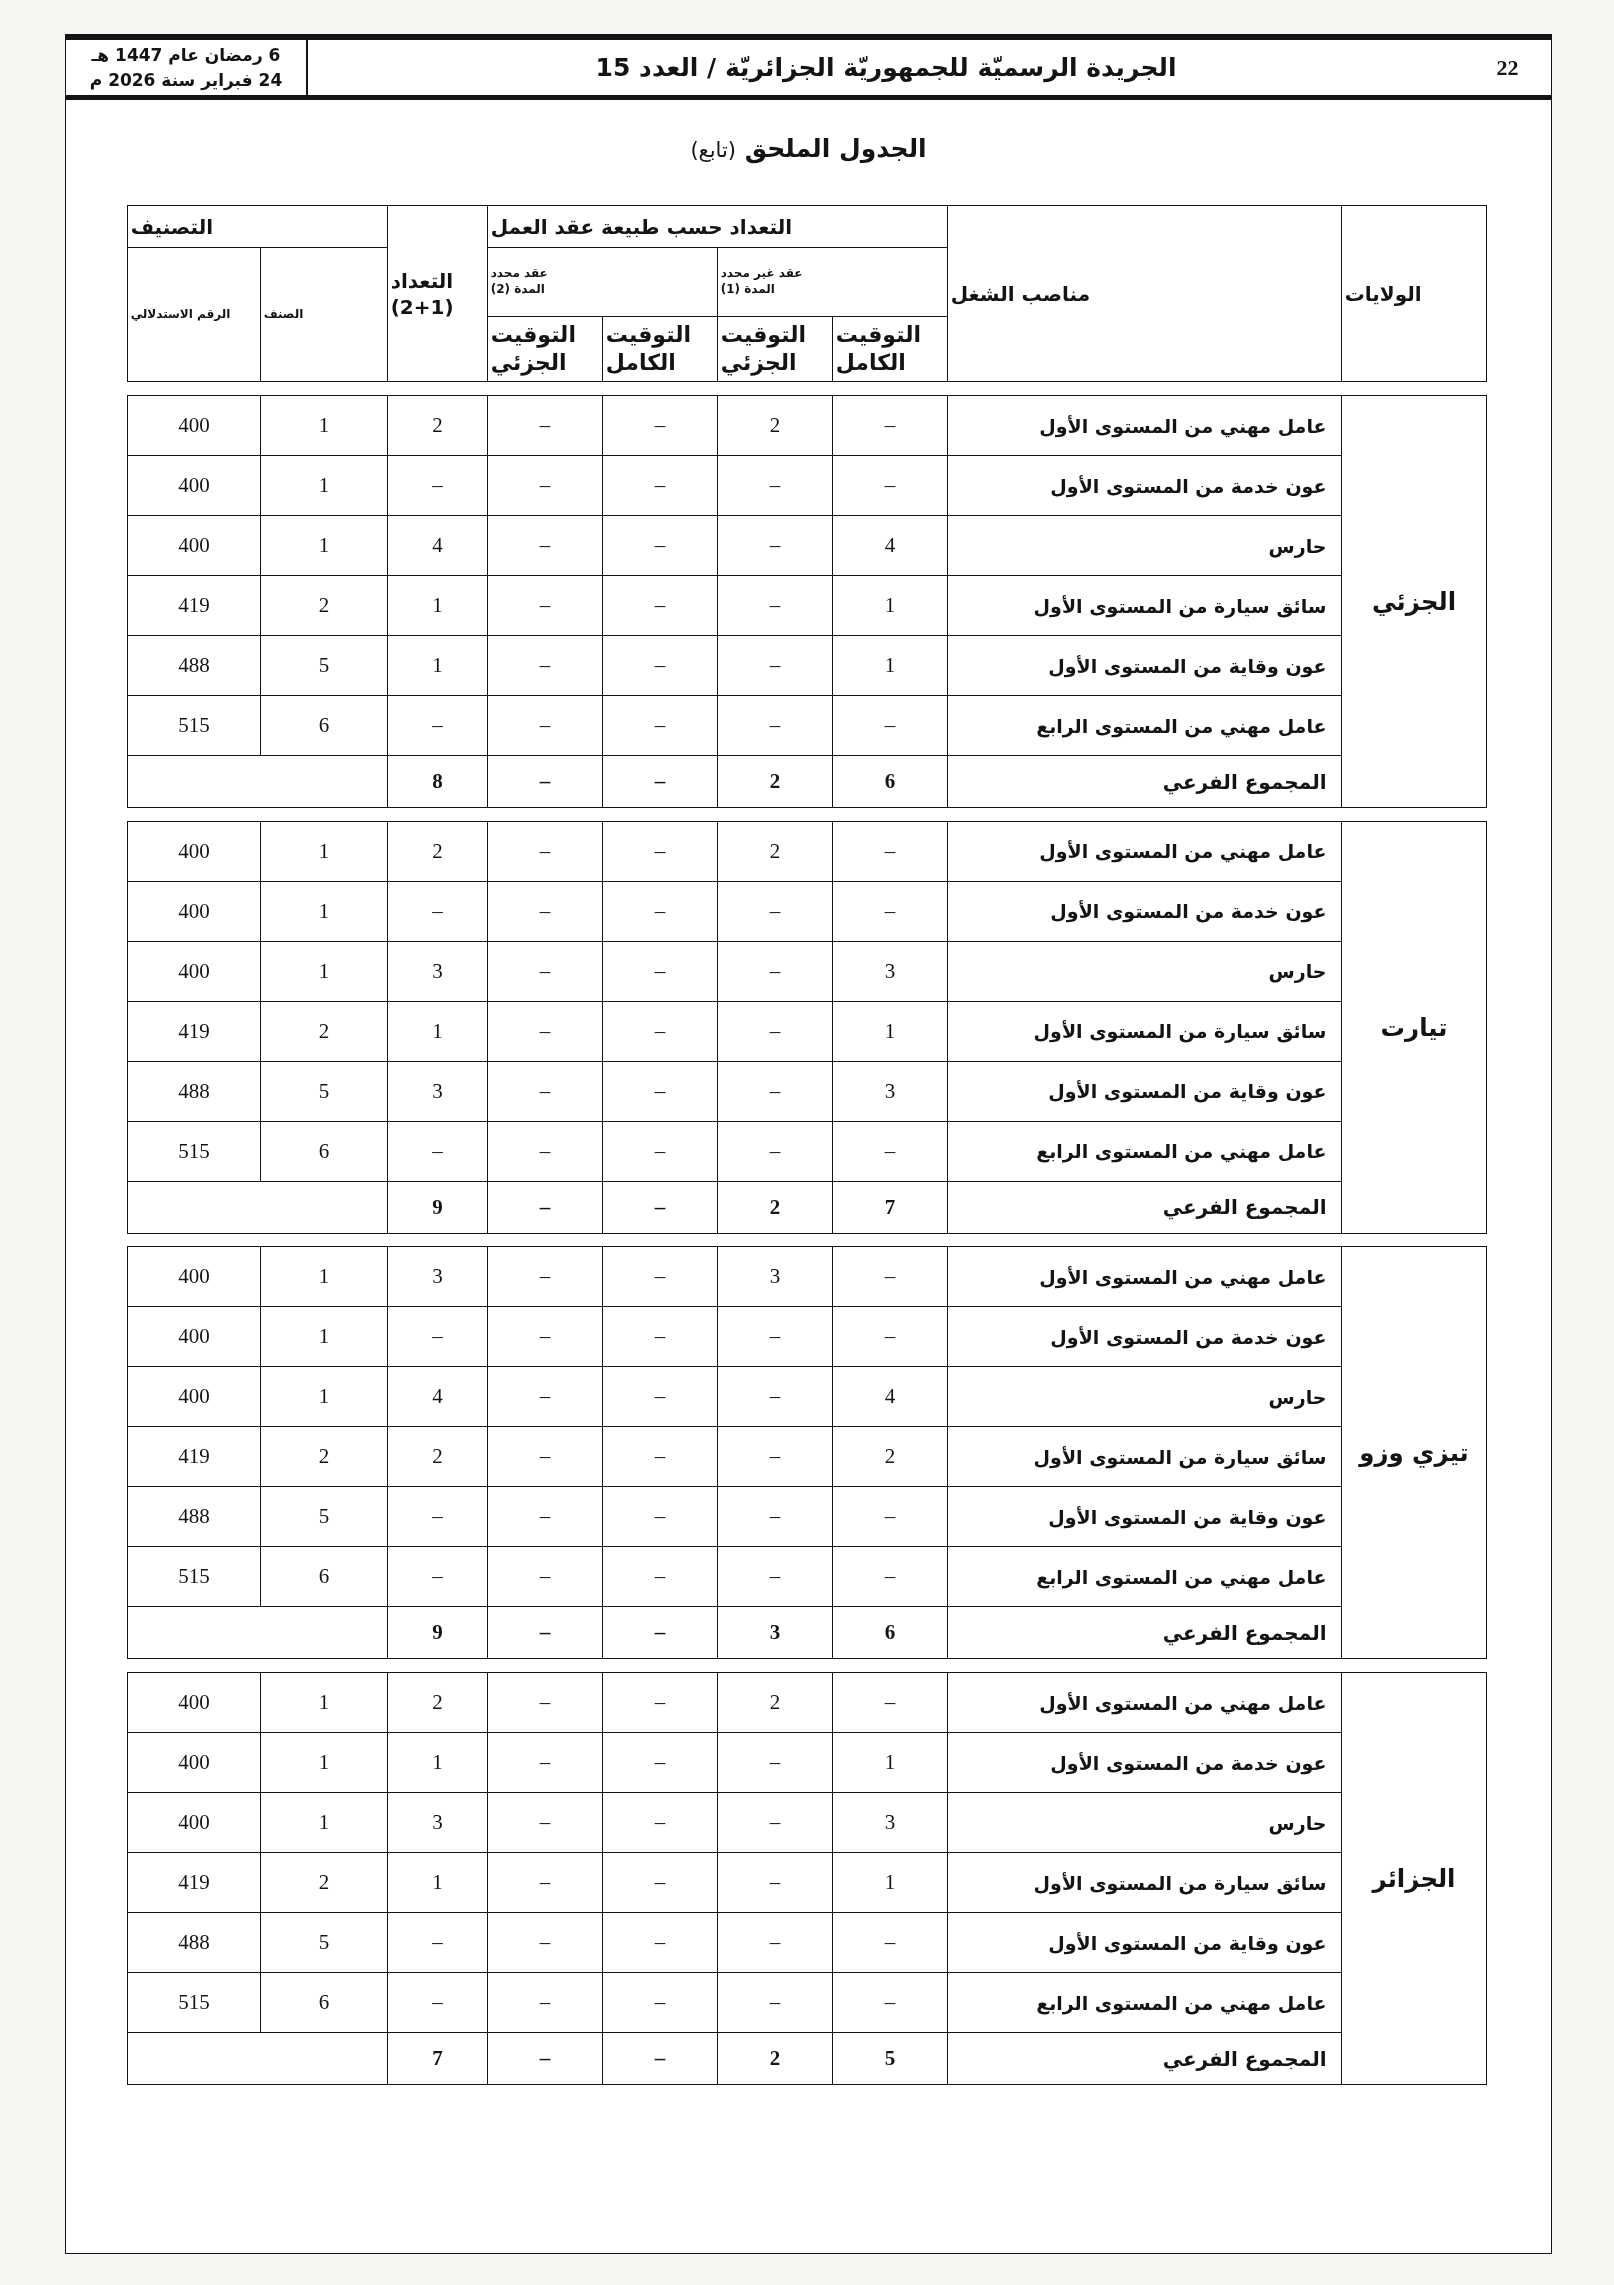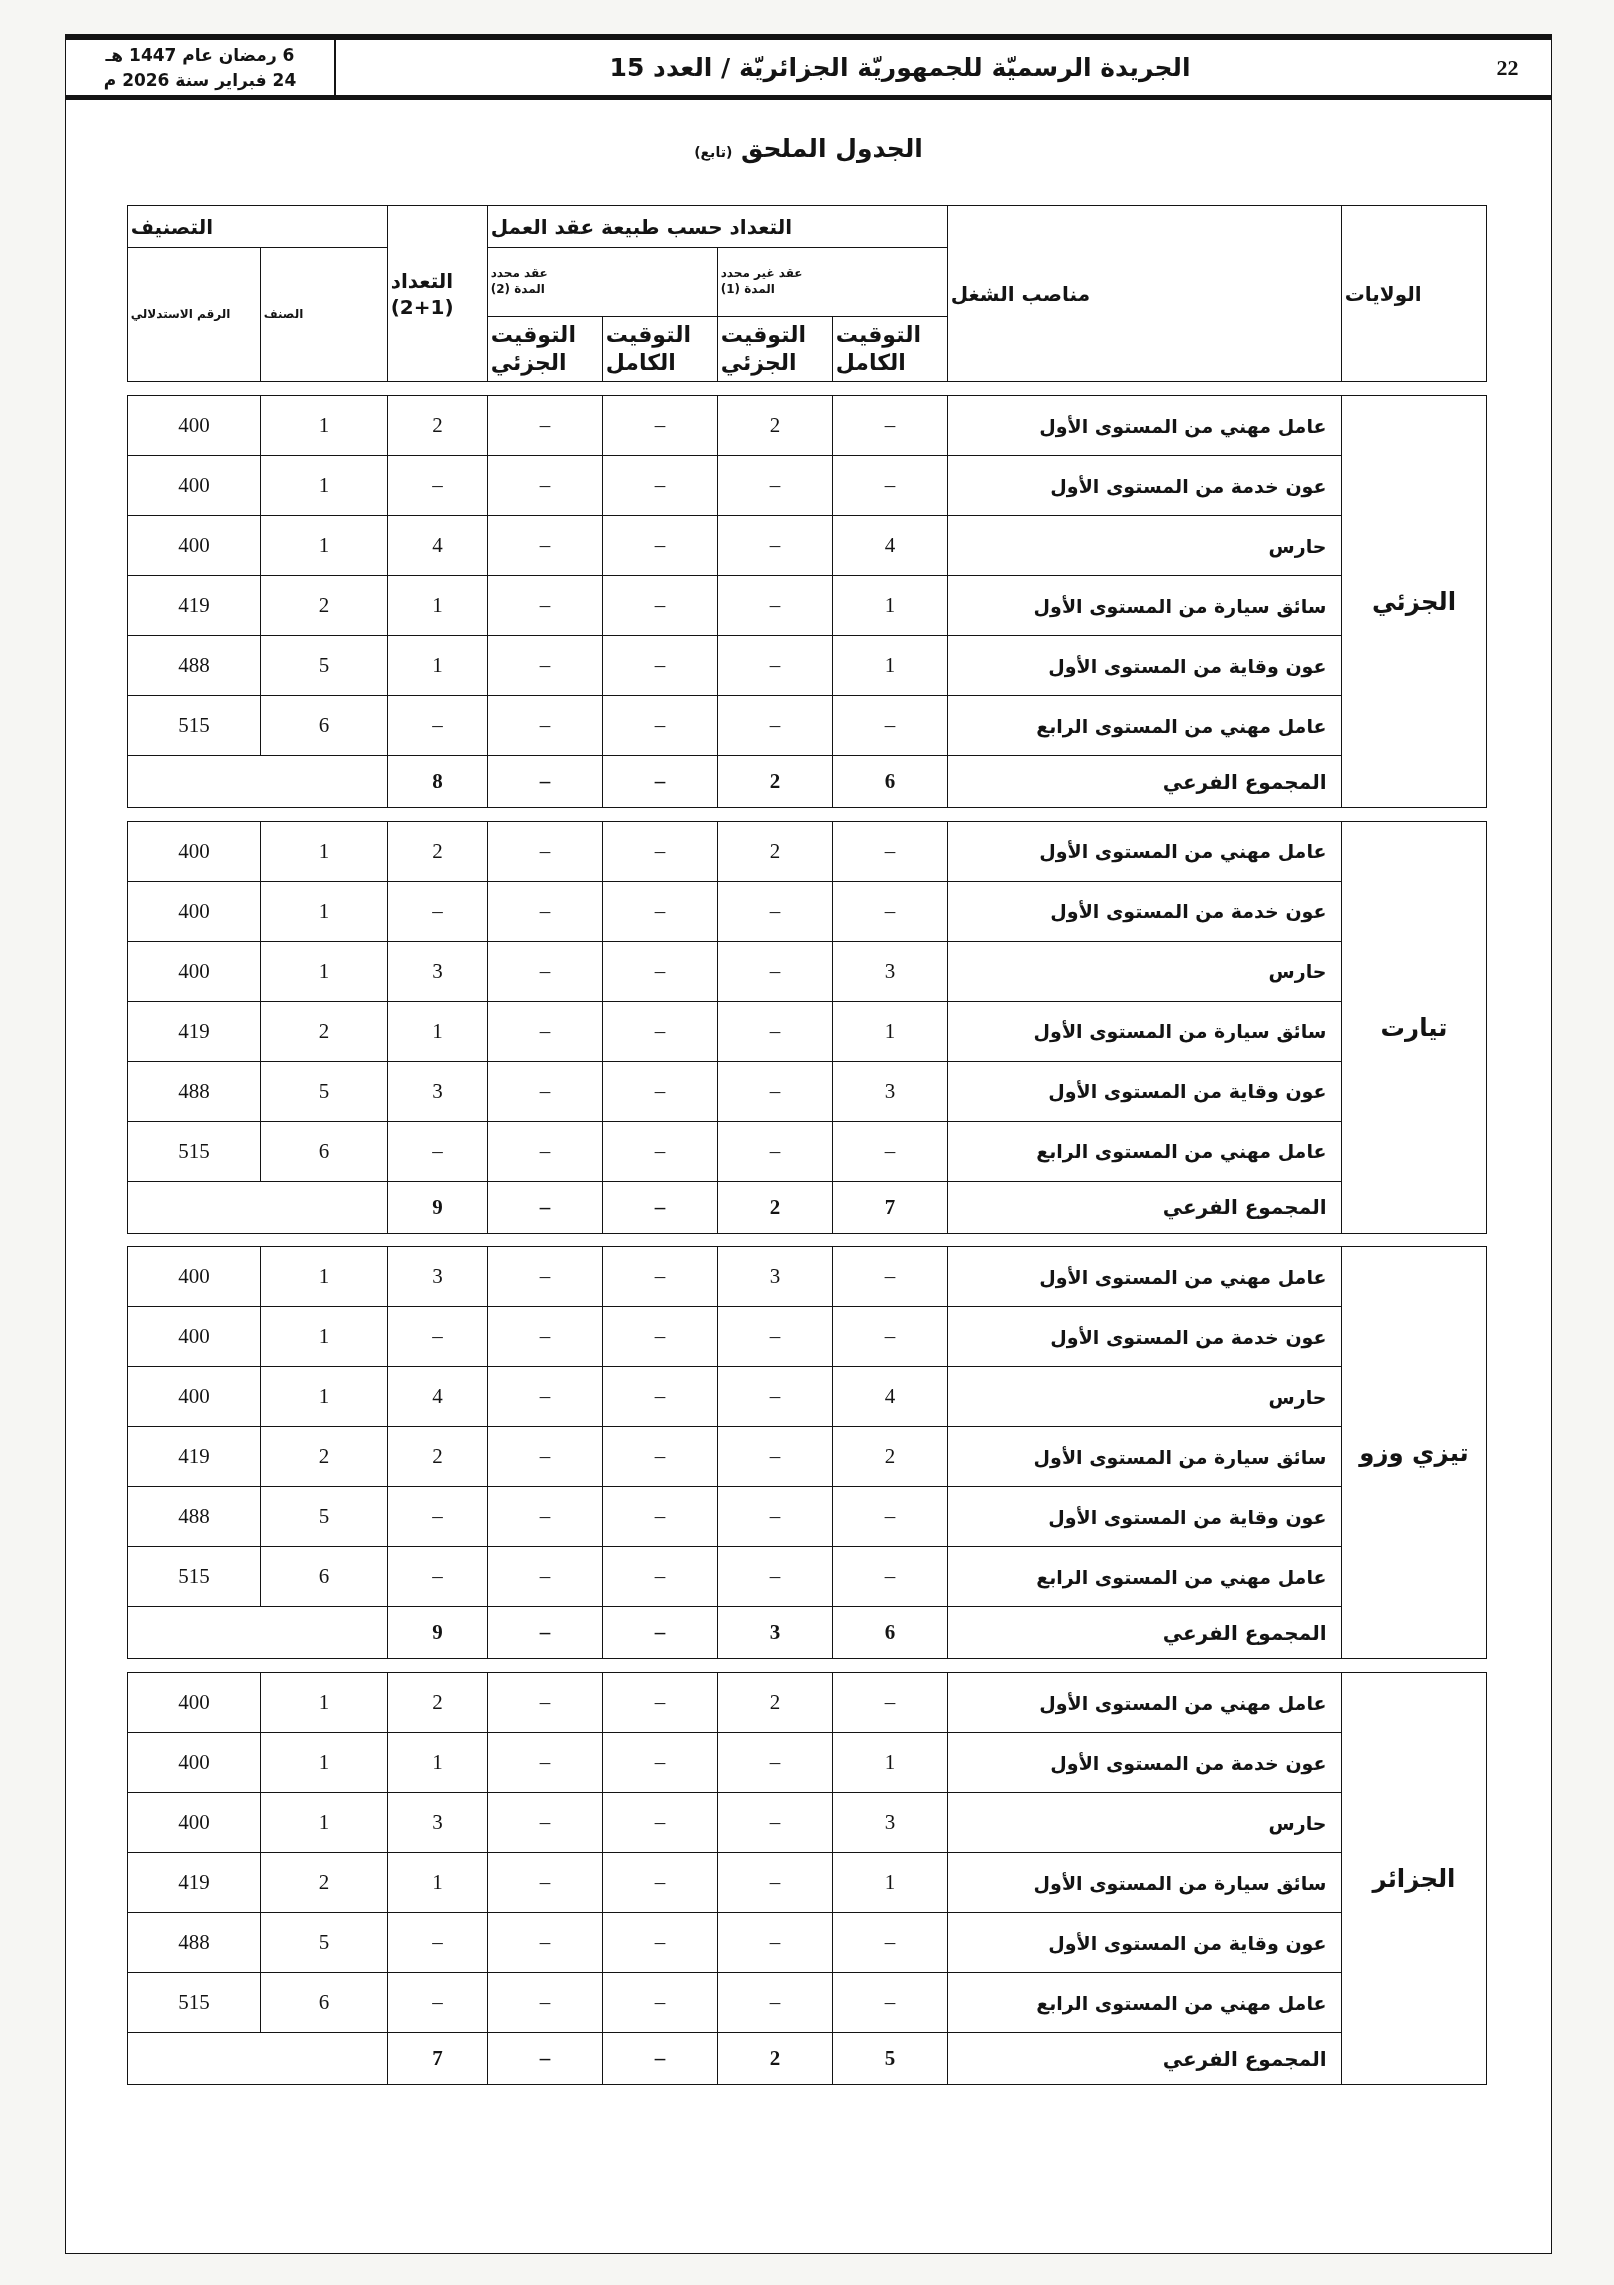--- a/index.html
+++ b/index.html
@@ -22,27 +22,27 @@
   }
   .page-number {
     width:87px; display:flex; align-items:center; justify-content:center;
     font-weight:bold; font-size:22px; font-family:Liberation Serif, serif;
   }
   .mast-title {
     flex:1; display:flex; align-items:center; justify-content:center;
     font-weight:bold; font-size:25px; letter-spacing:0.5px;
   }
   .date-box {
-    width:270px; border-right:2.7px solid #141414;
+    width:242px; border-right:2.7px solid #141414;
     display:flex; flex-direction:column; align-items:center; justify-content:center;
     gap:5.4px; font-weight:bold; font-size:17px; text-align:center; padding:3.6px 7.2px;
   }
   
   .table-title { margin-top:34px; text-align:center; font-size:25px; font-weight:bold; }
-  .table-title .suffix { font-size:14px; font-weight:bold; }
+  .table-title .suffix { font-size:21px; font-weight:normal; }
   
   .tables { width:1357px; margin:42px auto 0; }
   table { border-collapse:collapse; table-layout:fixed; width:1357px; }
   th, td { border:1.8px solid #141414; vertical-align:middle; overflow:hidden; }
   .header-table th { font-weight:bold; text-align:left; line-height:1.3; padding:3.6px 2.7px; }
   .hrow1 th { height:42px; font-size:20px; }
   .hrow2 th { height:69px; font-size:12px; }
   .hrow3 th { height:62px; font-size:22px; }
   .group-table { margin-top:12.7px; }
   .data-row td { height:60px; }

